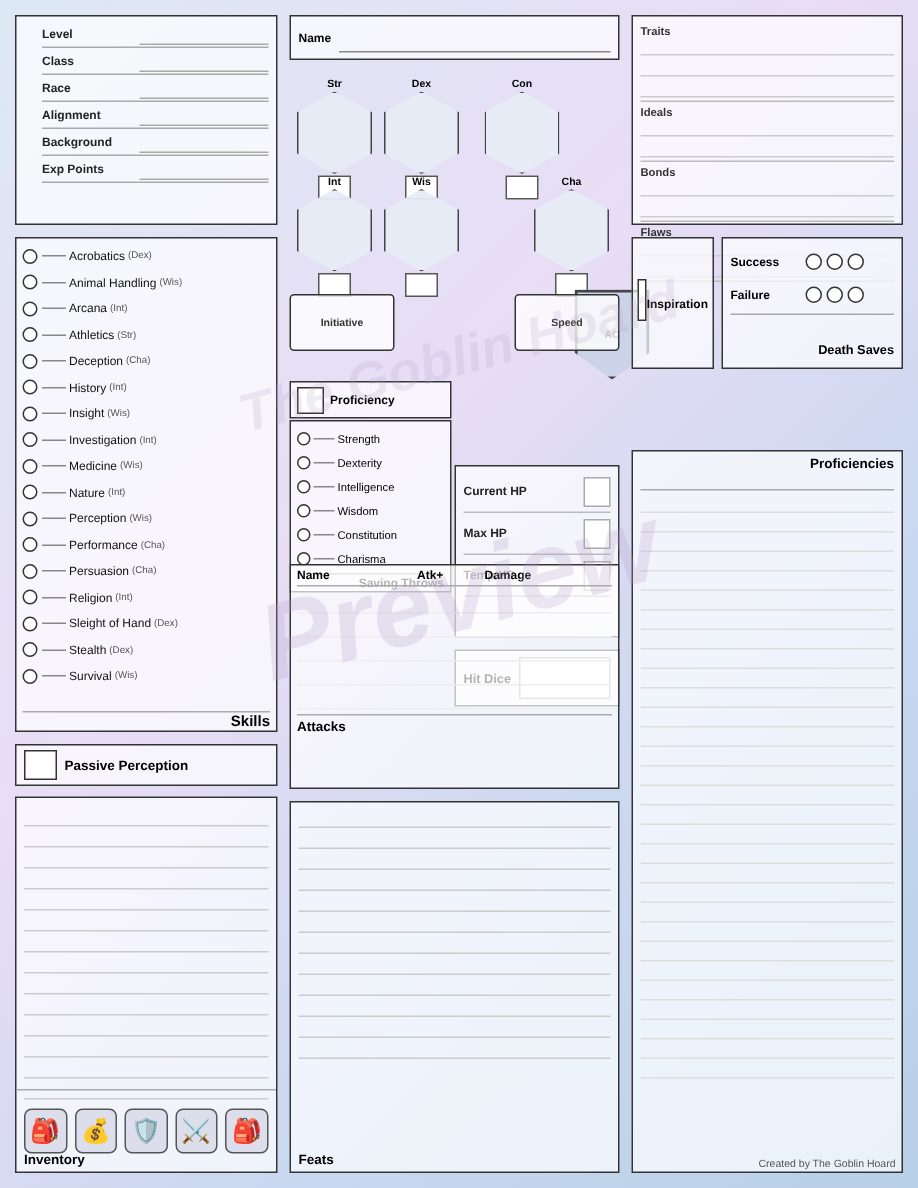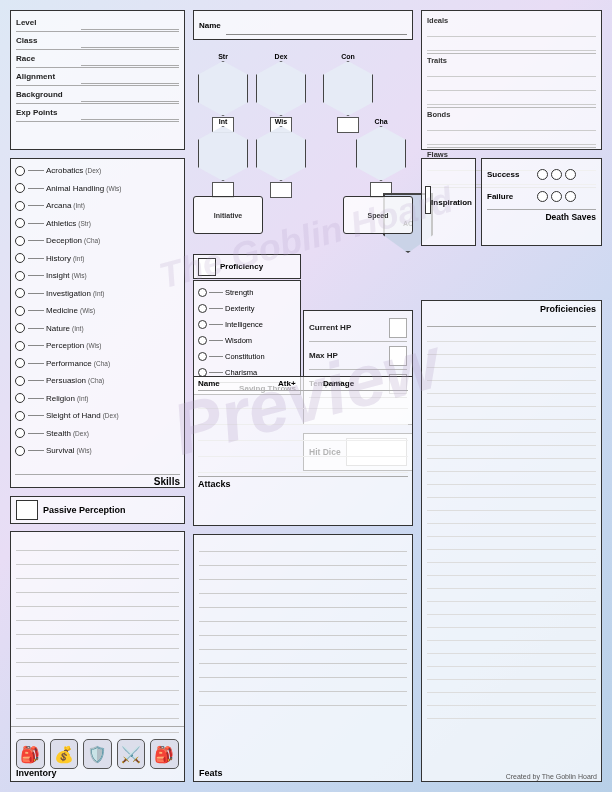--- a/index.html
+++ b/index.html
@@ -69,20 +69,21 @@
       background: rgba(255,255,255,0.7);
       padding: 3px 5px;
     }
 
     .char-info-row {
       display: flex;
       align-items: center;
       border-bottom: 1px solid #aaa;
       height: 18px;
       font-size: 8.5px;
+      margin-left: 12px;
     }
 
     .char-info-label {
       width: 65px;
       font-weight: bold;
       font-size: 8px;
       color: #222;
     }
 
     .char-info-value {
@@ -522,21 +523,21 @@
       height: 11px;
       border-radius: 50%;
       border: 1.5px solid #333;
       background: white;
     }
 
     .death-saves-title {
       font-size: 8.5px;
       font-weight: bold;
       border-top: 1px solid #aaa;
-      padding-top: 2px;
+      padding-top: 18px;
       margin-top: 2px;
       text-align: right;
     }
 
     
     .proficiencies-section {
       position: absolute;
       top: 290px;
       left: 0;
       right: 0;
@@ -973,30 +974,30 @@
       <div class="notes-line"></div>
       <span class="feats-label">Feats</span>
     </div>
 
   </div>
 
   <div class="right-panel">
 
     <div class="personality-section">
       <div class="personality-row">
-        <div class="personality-label">Ideals</div>
+        <div class="personality-label">Traits</div>
         <div class="personality-lines">
           <div class="pers-line"></div>
           <div class="pers-line"></div>
+          <div class="pers-line"></div>
         </div>
       </div>
       <div class="personality-row">
-        <div class="personality-label">Traits</div>
+        <div class="personality-label">Ideals</div>
         <div class="personality-lines">
-          <div class="pers-line"></div>
           <div class="pers-line"></div>
           <div class="pers-line"></div>
         </div>
       </div>
       <div class="personality-row">
         <div class="personality-label">Bonds</div>
         <div class="personality-lines">
           <div class="pers-line"></div>
           <div class="pers-line"></div>
         </div>

